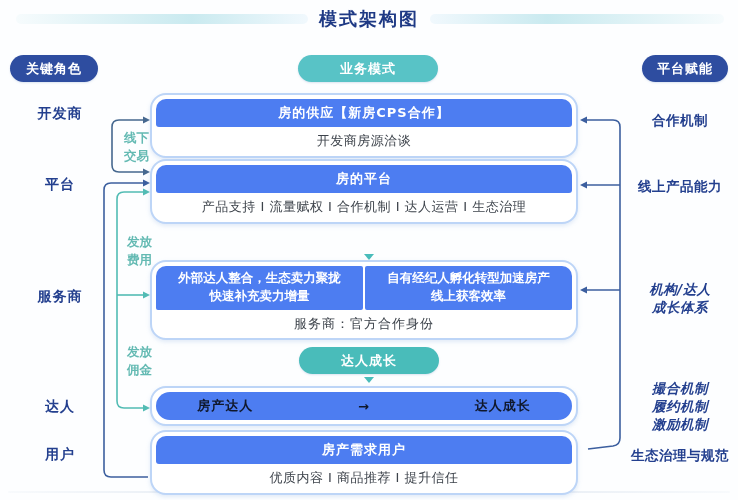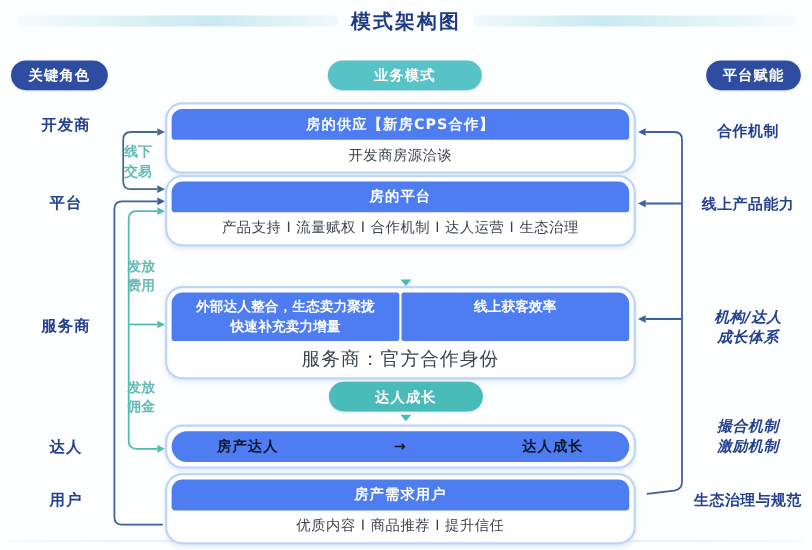--- a/index.html
+++ b/index.html
@@ -30,32 +30,32 @@
          box-shadow:0 2px 4px rgba(160,190,230,0.3);}
   .panel-header{background:#4d7df1;border-radius:10px 10px 3px 3px;color:#fff;font-weight:bold;
          font-size:13px;text-align:center;padding:5px 4px;letter-spacing:1px;}
   .panel-body{text-align:center;color:#3d434b;font-size:13px;padding:5px 0 2px;letter-spacing:0.5px;}
   .agency-cells{display:flex;gap:2px;}
   .cell{flex:1;background:#4d7df1;color:#fff;font-weight:bold;font-size:12.5px;text-align:center;
         padding:4px 2px;line-height:1.45;}
   .cell-left{border-radius:10px 2px 2px 2px;}
   .cell-right{border-radius:2px 10px 2px 2px;}
   .cell span{display:block;}
-  .agency-footer{text-align:center;font-size:17px;color:#3d434b;padding:5px 0 1px;letter-spacing:1px;}
+  .agency-footer{text-align:center;font-size:13px;color:#3d434b;padding:5px 0 1px;letter-spacing:1px;}
   .talent-bar{background:#4d7df1;border-radius:14px;height:28px;display:flex;align-items:center;
         color:#0f172a;font-weight:bold;font-size:13px;letter-spacing:1px;}
   .talent-bar span{flex:1;text-align:center;}
   
   .role{position:absolute;left:18px;width:84px;text-align:center;color:#24408f;
         font-size:14px;font-weight:bold;letter-spacing:1px;}
   .emp{position:absolute;left:624px;width:112px;text-align:center;color:#24408f;
         font-size:13.5px;font-weight:bold;line-height:1.35;letter-spacing:0.5px;}
   .emp span{display:block;font-style:italic;}
   .flow-label{position:absolute;width:36px;color:#64bab3;font-size:12.5px;font-weight:bold;
-        line-height:1.4;text-align:left;}
+        line-height:1.4;text-align:right;}
   .flow-label span{display:block;}
   .connector-svg{position:absolute;left:0;top:0;pointer-events:none;}
 </style>
 </head>
 <body>
 
 <div class="canvas">
 
   <div class="deco deco-left"></div>
   <div class="deco deco-right"></div>
@@ -121,27 +121,28 @@
     <div class="panel-body">开发商房源洽谈</div>
   </div>
 
   <div class="panel" style="top:159px;">
     <div class="panel-header">房的平台</div>
     <div class="panel-body">产品支持 I 流量赋权 I 合作机制 I 达人运营 I 生态治理</div>
   </div>
 
   <div class="down-caret" style="left:364px;top:254px;"></div>
 
-  <div class="panel" style="top:260px;">
+  <div class="panel" style="top:260px;font-family:Liberation Mono, monospace;">
     <div class="agency-cells">
       <div class="cell cell-left">
         <span>外部达人整合，生态卖力聚拢</span>
         <span>快速补充卖力增量</span>
       </div>
       <div class="cell cell-right">
+        <span>自有经纪人孵化转型加速房产</span>
         <span>线上获客效率</span>
       </div>
     </div>
     <div class="agency-footer">服务商：官方合作身份</div>
   </div>
 
   <div class="pill pill-teal2" style="left:299px;top:347px;width:140px;">达人成长</div>
   <div class="down-caret" style="left:364px;top:377px;"></div>
 
   <div class="panel" style="top:386px;">
@@ -158,17 +159,18 @@
   </div>
 
   <div class="emp" style="top:111px;">合作机制</div>
   <div class="emp" style="top:177px;">线上产品能力</div>
   <div class="emp" style="top:280px;">
     <span>机构/达人</span>
     <span>成长体系</span>
   </div>
   <div class="emp" style="top:379px;">
     <span>撮合机制</span>
+    <span>履约机制</span>
     <span>激励机制</span>
   </div>
   <div class="emp" style="top:446px;">生态治理与规范</div>
 
 </div>
 
 </body></html>

